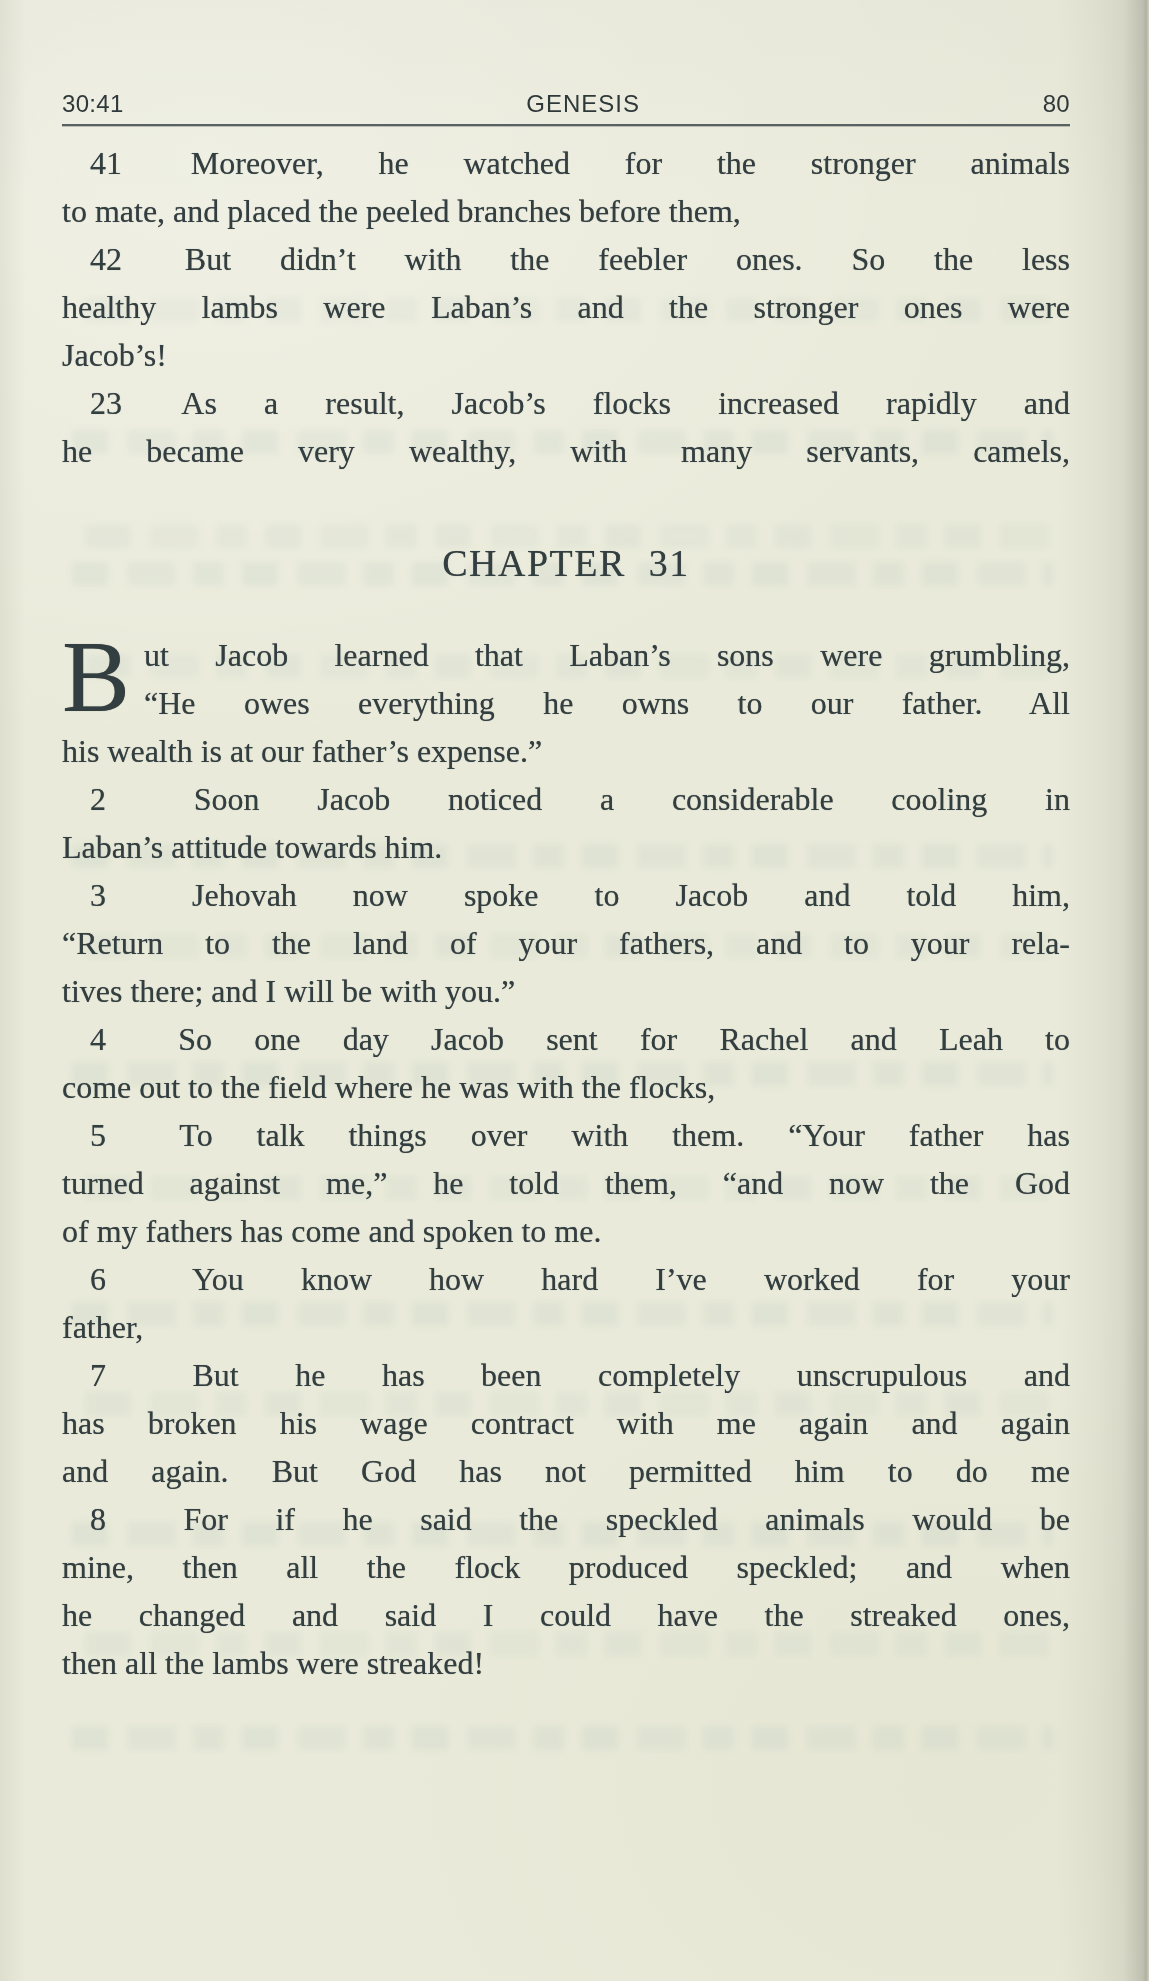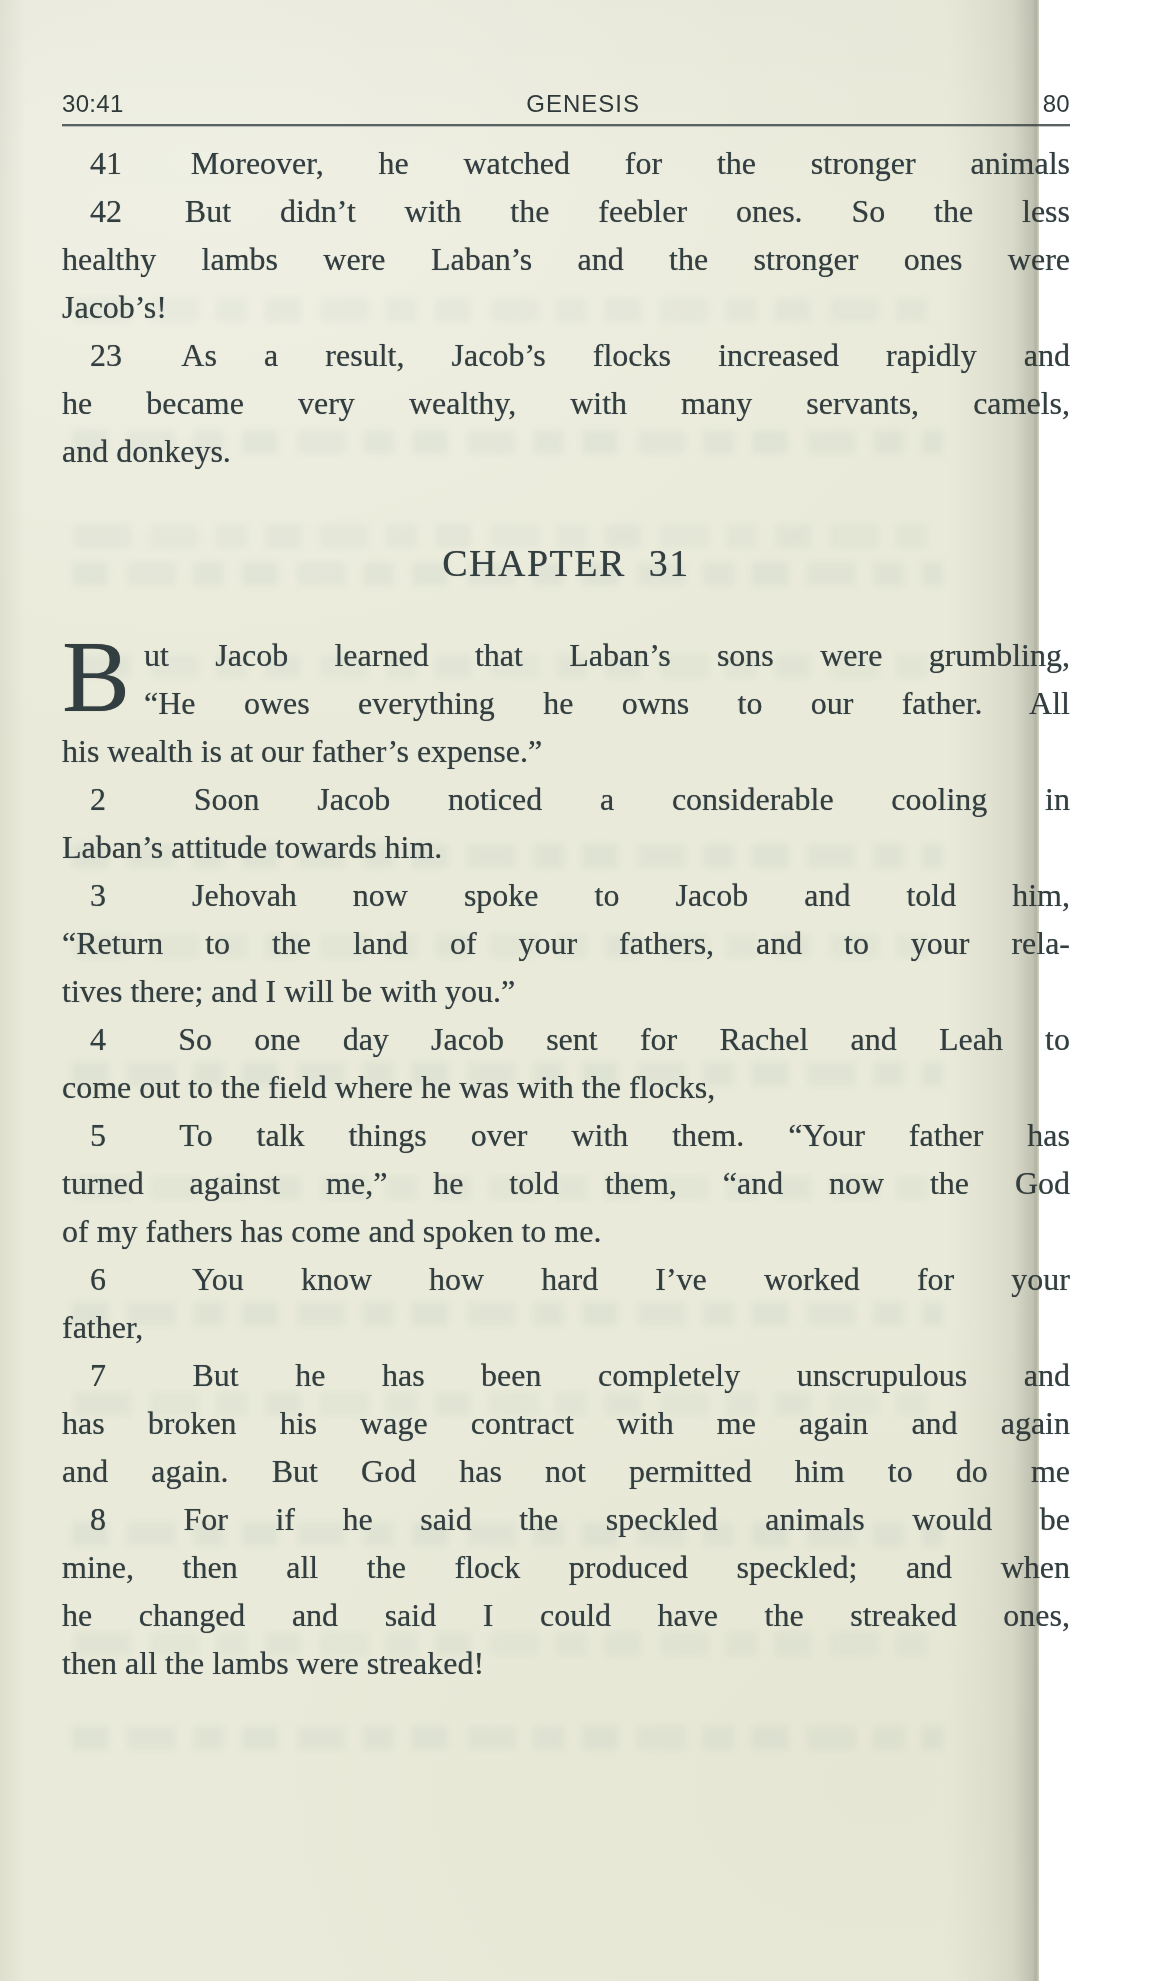--- a/index.html
+++ b/index.html
@@ -1,20 +1,20 @@
 <!DOCTYPE html>
 <html><head>
 <meta charset="utf-8">
 <style>
   html,body { margin:0; padding:0; }
   body { width:1149px; height:1981px; overflow:hidden; }
 
   .page {
     position:relative;
-    width:1039px; height:1981px;
+    width:1149px; height:1981px;
     background-color:#e9ead9;
     background-image:
       radial-gradient(1400px 1000px at 18% 8%, rgba(255,255,254,0.30), rgba(255,255,254,0) 62%),
       radial-gradient(900px 700px at 85% 90%, rgba(222,222,202,0.35), rgba(222,222,202,0) 70%),
       linear-gradient(to bottom, rgba(226,227,212,0.5), rgba(226,227,212,0) 10%);
     font-family:"Liberation Serif", serif;
     color:#333e40;
   }
 
   
@@ -115,30 +115,30 @@
     <div class="running-head">
       <span class="ref">30:41</span>
       <span class="book">GENESIS</span>
       <span class="pnum">80</span>
     </div>
     <div class="head-rule"></div>
 
     <div class="body-text">
         <div class="verse">
           <div class="line jline indent"><span class="vnum">41</span> Moreover, he watched for the stronger animals</div>
+          <div class="line">to mate, and placed the peeled branches before them,</div>
         </div>
         <div class="verse">
           <div class="line jline indent"><span class="vnum">42</span> But didn’t with the feebler ones. So the less</div>
           <div class="line jline">healthy lambs were Laban’s and the stronger ones were</div>
           <div class="line">Jacob’s!</div>
         </div>
         <div class="verse">
           <div class="line jline indent"><span class="vnum">23</span> As a result, Jacob’s flocks increased rapidly and</div>
           <div class="line jline">he became very wealthy, with many servants, camels,</div>
-          <div class="line">and donkeys.</div>
         </div>
         <div class="chapter-heading">CHAPTER 31</div>
         <div class="verse">
           <span class="dropcap">B</span>
           <div class="line jline">ut Jacob learned that Laban’s sons were grumbling,</div>
           <div class="line jline">“He owes everything he owns to our father. All</div>
           <div class="line">his wealth is at our father’s expense.”</div>
         </div>
         <div class="verse">
           <div class="line jline indent"><span class="vnum">2</span> Soon Jacob noticed a considerable cooling in</div>

